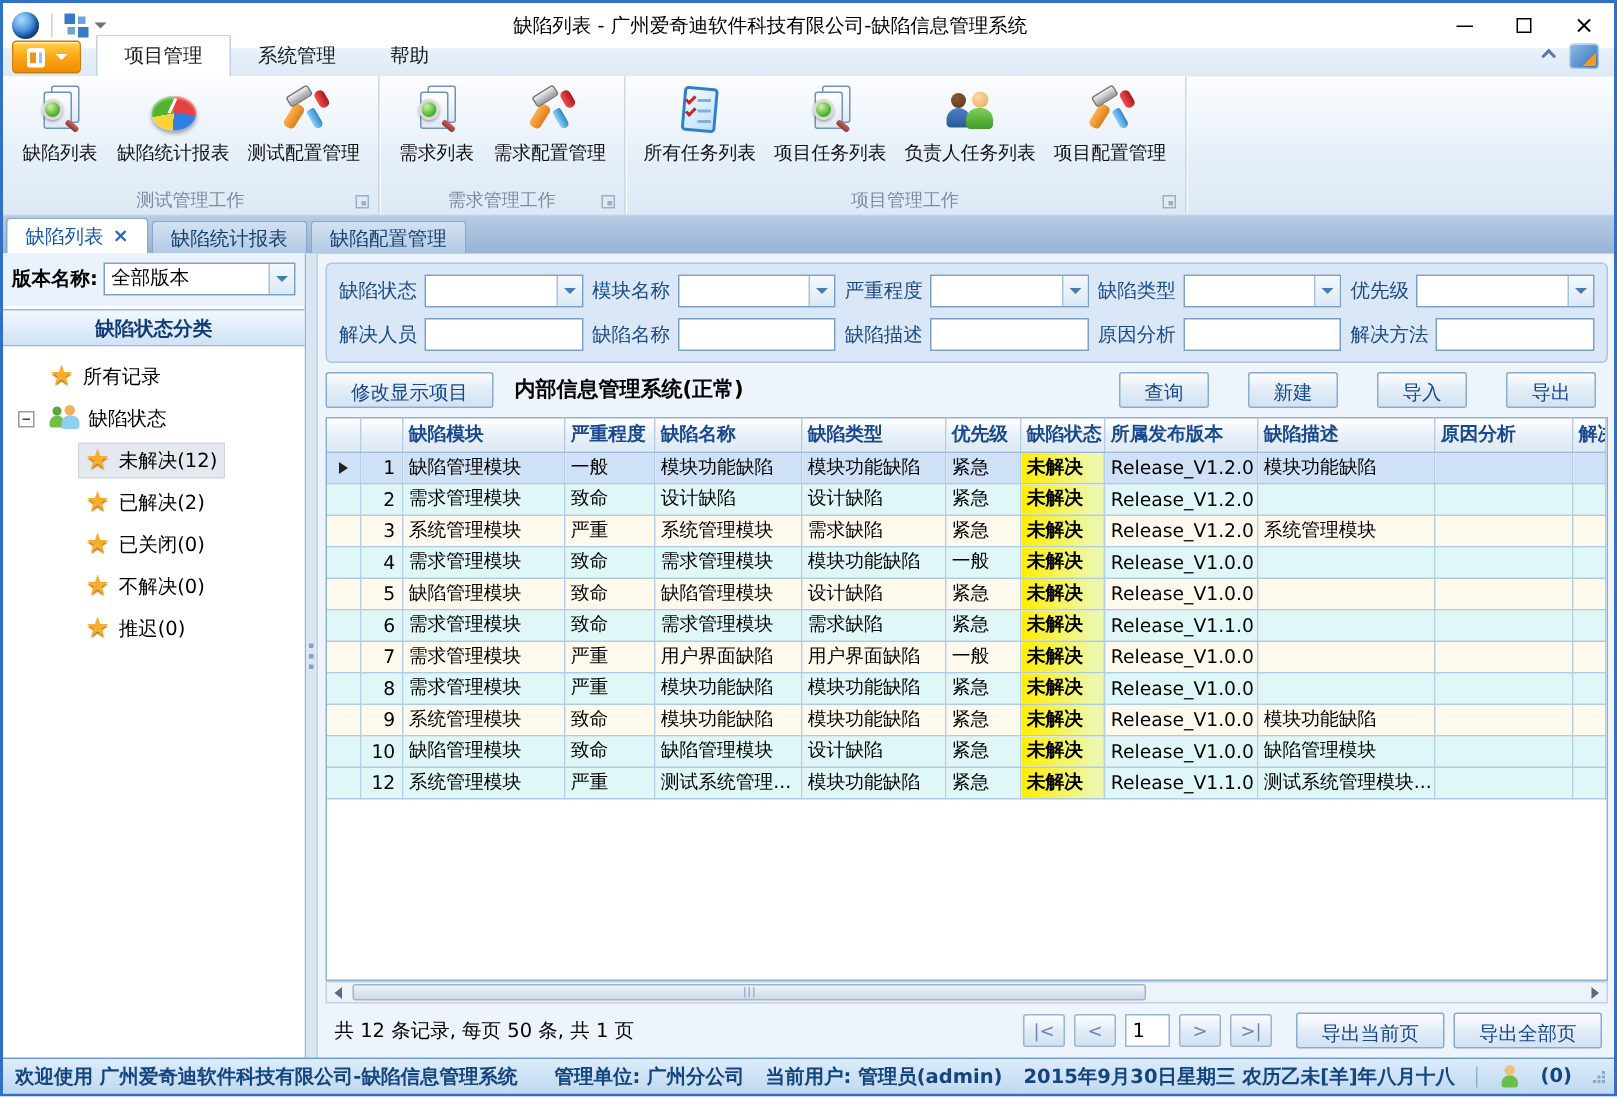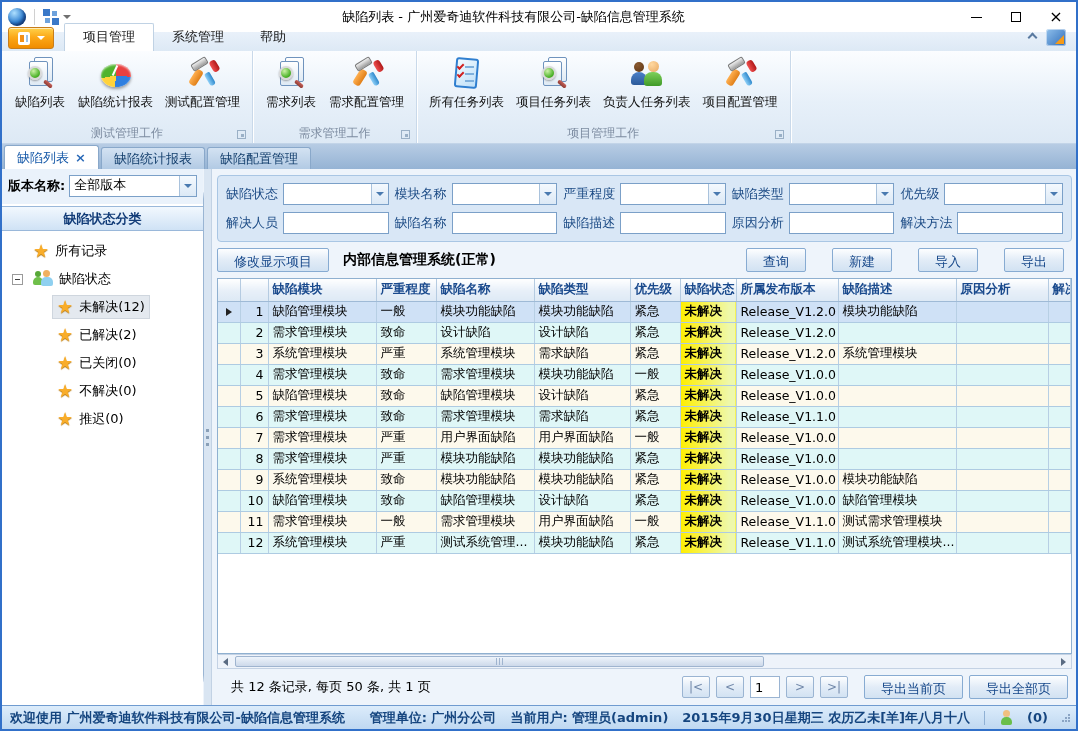--- a/index.html
+++ b/index.html
@@ -79,21 +79,21 @@
 
   
   .doc-tabs { height:25px; background:linear-gradient(#b7cce4,#95b3d4); display:flex; align-items:flex-end; padding-left:2px; gap:2px; flex:none; }
   .dtab { height:22px; padding:0 12px; display:flex; align-items:center; gap:6px; font-size:13px; color:#15406e; background:linear-gradient(#d3e2f2,#b2cae4); border:1px solid #89a8ca; border-bottom:none; border-radius:3px 3px 0 0; cursor:pointer; white-space:nowrap; }
   .dtab.active { background:#fff; color:#1558a8; height:24px; }
   .dtab .x { color:#2a6ab8; font-weight:bold; font-size:13px; cursor:pointer; }
 
   
   .main { flex:1; display:flex; min-height:0; }
 
-  .left-panel { width:202px; background:#fff; border-right:1px solid #9ab5d3; display:flex; flex-direction:column; flex:none;border-radius:30px; }
+  .left-panel { width:202px; background:#fff; border-right:1px solid #9ab5d3; display:flex; flex-direction:column; flex:none; }
   .version-row { padding:6px 6px 7px; background:#eaf2fb; display:flex; align-items:center; gap:4px; }
   .version-label { font-weight:bold; color:#000; white-space:nowrap; }
   .select { background:#fff; border:1px solid #7ba0c8; height:22px; display:flex; flex:1; cursor:pointer; }
   .select .val { flex:1; padding:0 4px; font-size:13px; color:#000; white-space:nowrap; overflow:hidden; }
   .select .drop { width:17px; height:100%; border-left:1px solid #a9c2dc; background:linear-gradient(#f4f9fe,#dce9f6); display:flex; align-items:center; justify-content:center; }
   .tri { width:0; height:0; border-left:4px solid transparent; border-right:4px solid transparent; border-top:4px solid #4a7ab0; }
   .tree-header { margin:2px 0 0; height:25px; background:linear-gradient(#f2f8fe,#cfe2f5); border-top:1px solid #9ab8da; border-bottom:1px solid #9ab8da; display:flex; align-items:center; justify-content:center; font-weight:bold; color:#123c78; }
   .tree { flex:1; overflow:hidden; padding:6px 0 0 10px; background:#fff; }
   .tree-row { height:28px; display:flex; align-items:center; gap:6px; cursor:pointer; font-size:13px; color:#000; white-space:nowrap; }
   .tree-row.selected .lbl-wrap { background:#e4e9ef; outline:1px solid #cfd6de; }
@@ -147,21 +147,21 @@
   
   .hscroll { height:15px; margin-top:0; border:1px solid #c4d2e4; background:#eef3fa; display:flex; align-items:center; flex:none; }
   .hs-arrow { width:15px; height:100%; display:flex; align-items:center; justify-content:center; cursor:pointer; }
   .tri-l { width:0; height:0; border-top:4px solid transparent; border-bottom:4px solid transparent; border-right:5px solid #5a6b82; }
   .tri-r { width:0; height:0; border-top:4px solid transparent; border-bottom:4px solid transparent; border-left:5px solid #5a6b82; }
   .hs-thumb { width:62%; height:11px; margin-left:2px; background:linear-gradient(#eef4fb,#cdd9ea); border:1px solid #9fb4cf; border-radius:2px; display:flex; align-items:center; justify-content:center; gap:2px; cursor:pointer; }
   .hs-thumb i { width:1px; height:7px; background:#9fb4cf; display:block; }
 
   
   .pager { height:36px; display:flex; align-items:center; gap:6px; flex:none; padding:0 4px; }
-  .pager-summary { font-size:13px; color:#000; margin-left:10px; }
+  .pager-summary { font-size:13px; color:#000; margin-left:2px; }
   .pager-spacer { flex:1; }
   .nav-btn { width:28px; height:22px; background:linear-gradient(#fdfeff,#e2ecf7 50%,#d2e2f2); border:1px solid #9ab4d2; border-radius:2px; color:#6f86a8; font-size:12px; cursor:pointer; font-family:inherit; }
   .page-input { width:30px; height:22px; border:1px solid #9ab4d2; text-align:left; padding:0 4px; font-size:13px; font-family:inherit; }
   .pager .exp { margin-left:10px; }
 
   
   .statusbar { height:24px; background:linear-gradient(#dcecfb,#bfd8f1); border-top:1px solid #6f9bd0; display:flex; align-items:center; padding:0 6px 0 8px; flex:none; color:#15457f; font-weight:600; font-size:13px; gap:14px; }
   .sb-left { flex:1; white-space:nowrap; overflow:hidden; }
   .sb-item { white-space:nowrap; }
   .sb-div { width:1px; height:14px; background:#8fb0d4; }
@@ -670,34 +670,20 @@
                 <td>致命</td>
                 <td>缺陷管理模块</td>
                 <td>设计缺陷</td>
                 <td>紧急</td>
                 <td class="status">未解决</td>
                 <td>Release_V1.0.0</td>
                 <td>缺陷管理模块</td>
                 <td></td>
                 <td></td>
               </tr>
-              <tr class="odd">
-                <td class="ind"></td>
-                <td class="num">11</td>
-                <td>需求管理模块</td>
-                <td>一般</td>
-                <td>需求管理模块</td>
-                <td>用户界面缺陷</td>
-                <td>一般</td>
-                <td class="status">未解决</td>
-                <td>Release_V1.1.0</td>
-                <td>测试需求管理模块</td>
-                <td></td>
-                <td></td>
-              </tr>
               <tr class="even">
                 <td class="ind"></td>
                 <td class="num">12</td>
                 <td>系统管理模块</td>
                 <td>严重</td>
                 <td>测试系统管理...</td>
                 <td>模块功能缺陷</td>
                 <td>紧急</td>
                 <td class="status">未解决</td>
                 <td>Release_V1.1.0</td>

